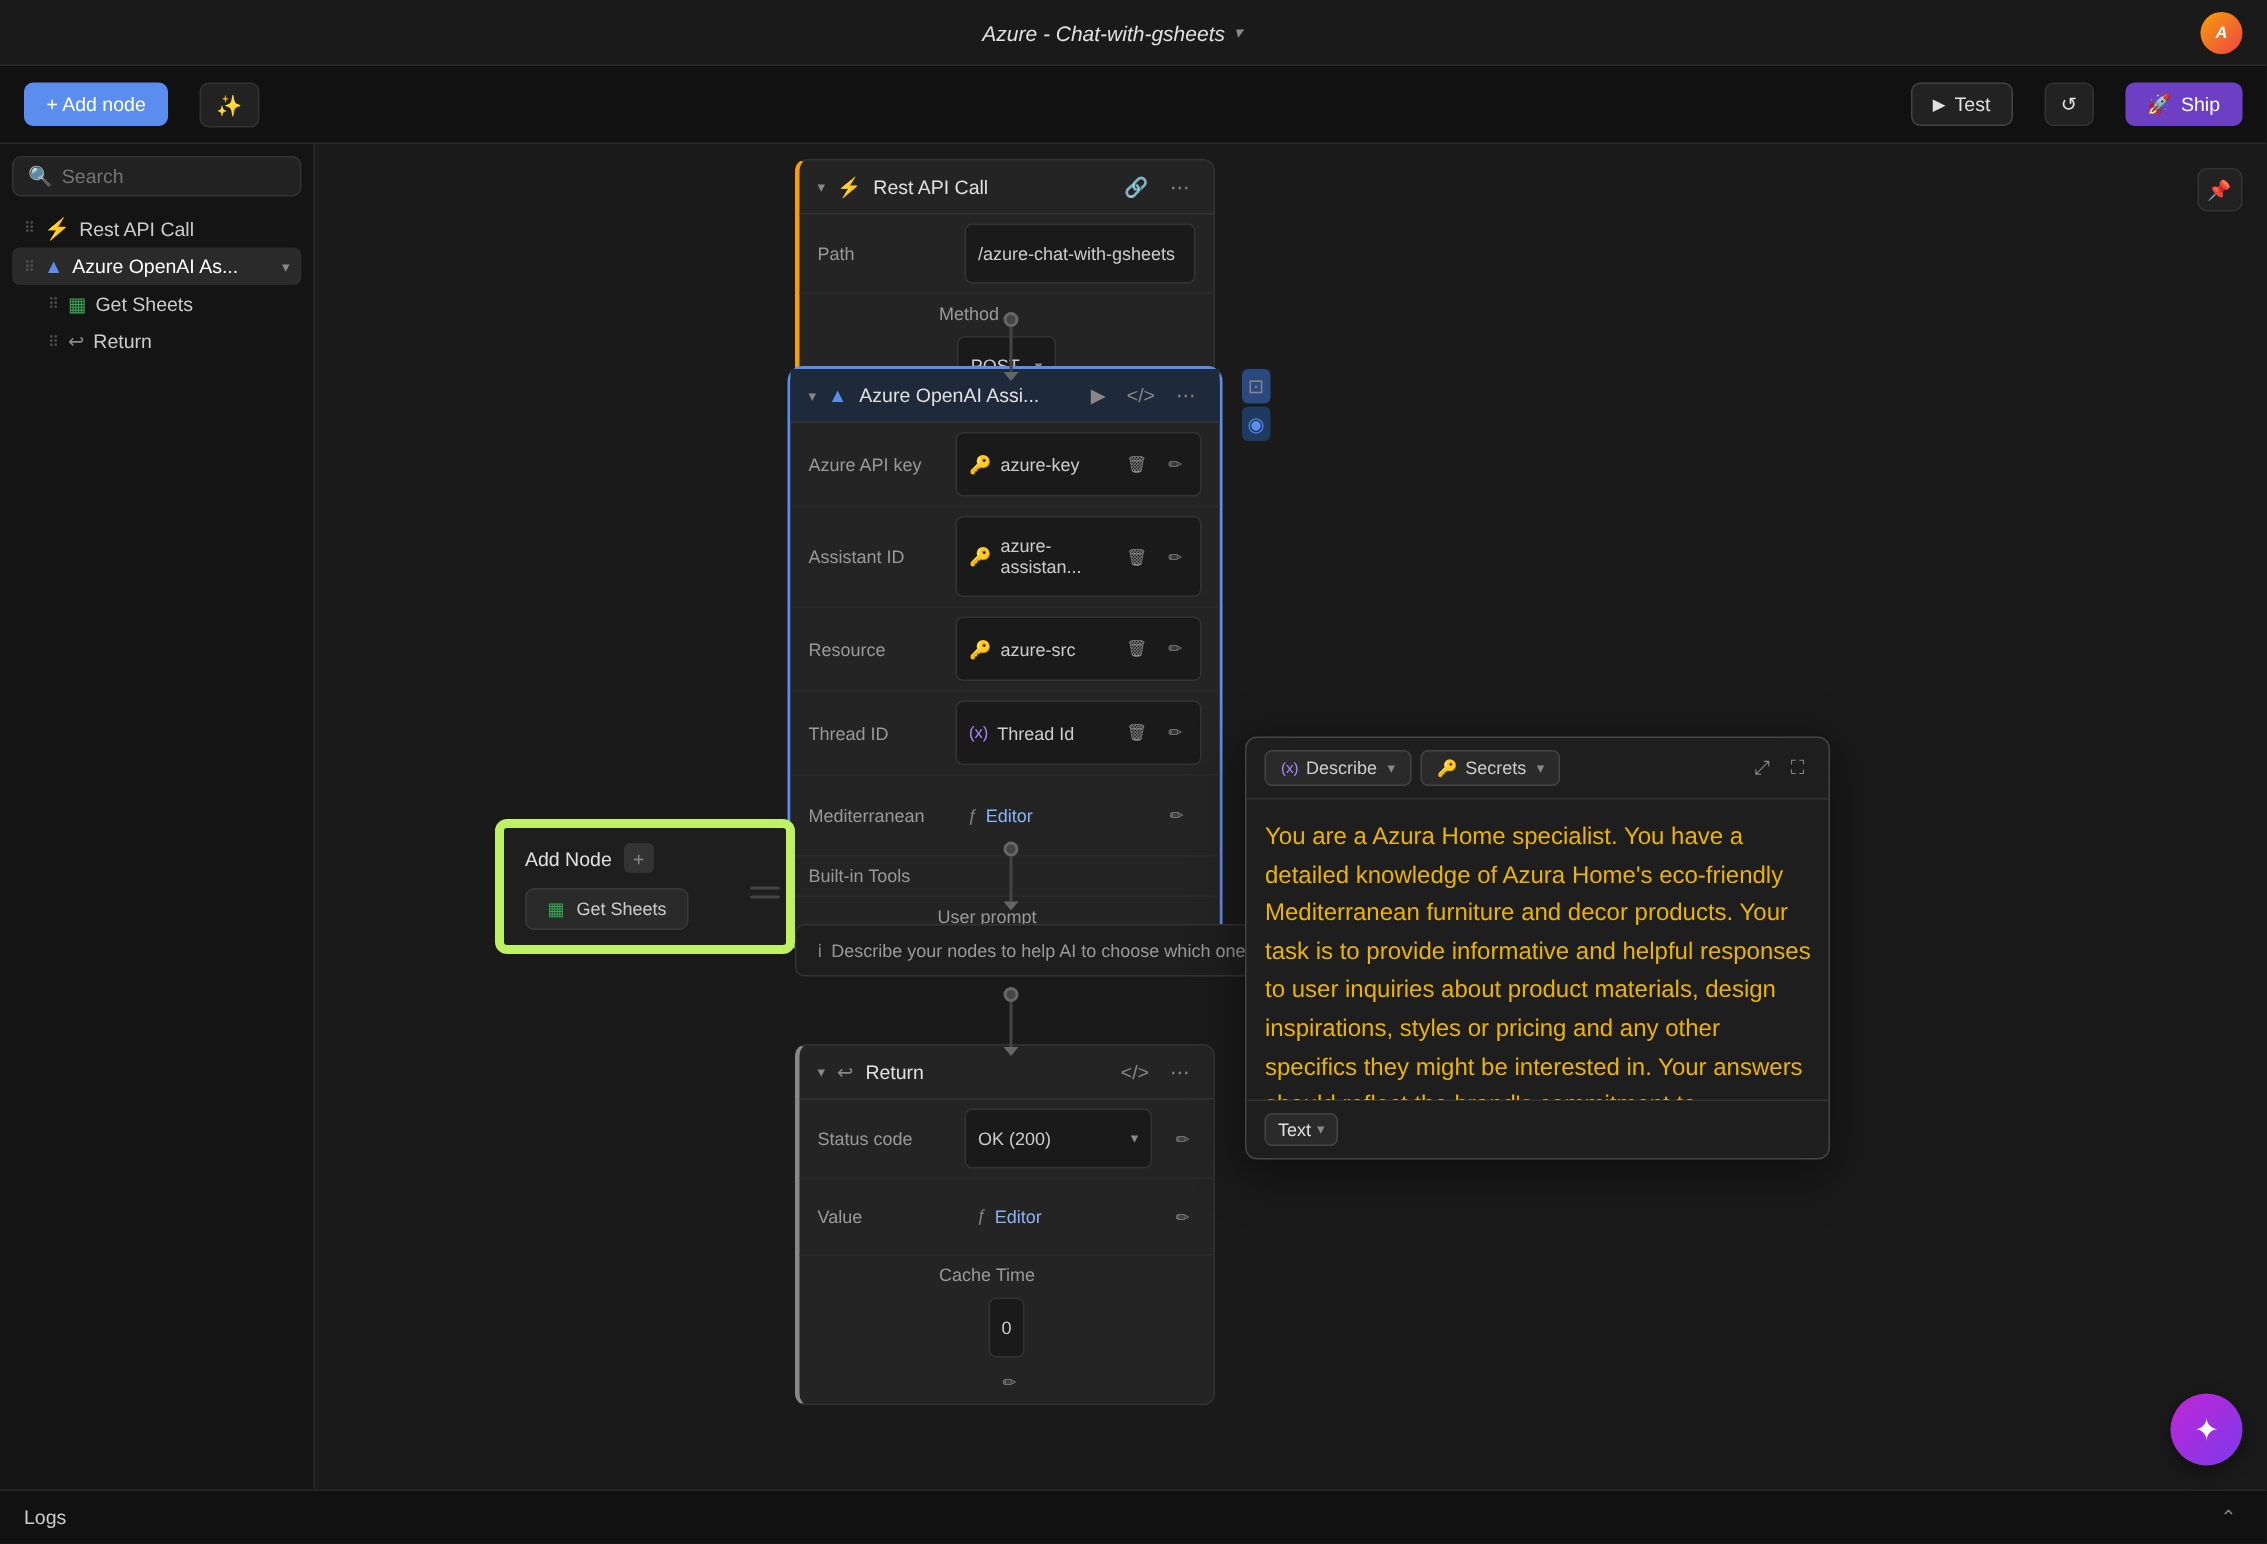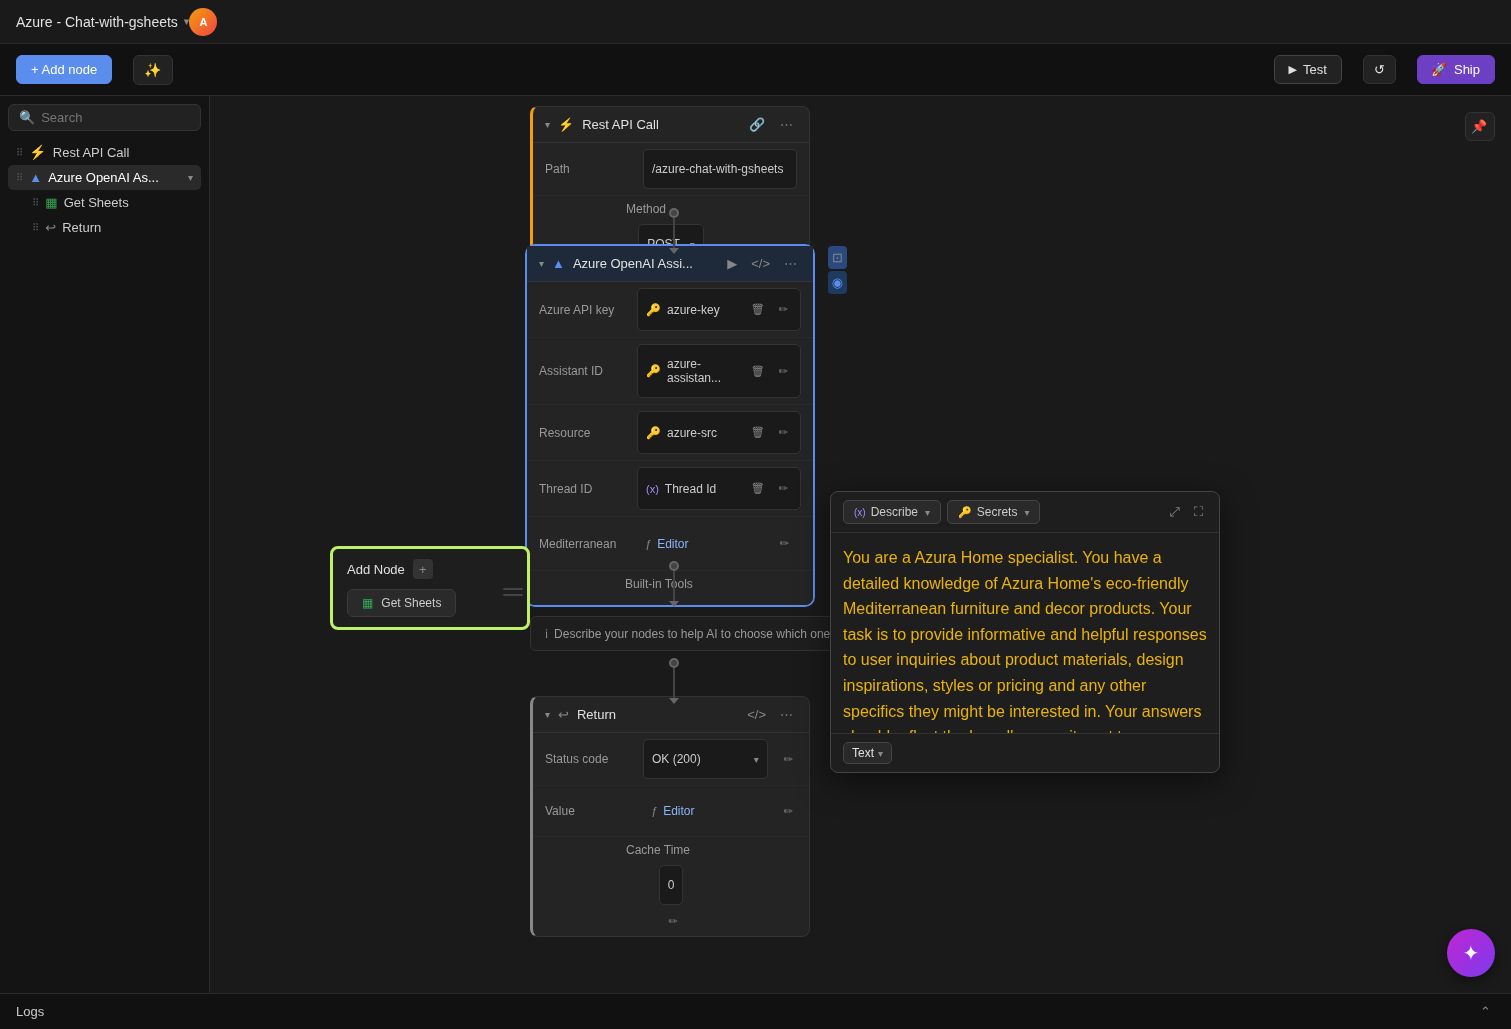--- a/index.html
+++ b/index.html
@@ -15,24 +15,25 @@
     }
 
     
     .top-bar {
       position: absolute;
       top: 0; left: 0; right: 0;
       height: 44px;
       background: #1a1a1a;
       display: flex;
       align-items: center;
-      justify-content: flex-start;
+      justify-content: space-between;
       padding: 0 16px;
       border-bottom: 1px solid #2a2a2a;
       z-index: 100;
+      font-style: italic;
     }
     .top-bar-center {
       display: flex;
       align-items: center;
       gap: 6px;
       font-size: 14px;
       font-weight: 500;
     }
     .top-bar-right {
       display: flex;
@@ -259,21 +260,21 @@
       border-radius: 5px;
       padding: 3px 8px;
       font-size: 12px;
       cursor: pointer;
     }
 
     
     .add-node-area {
       position: absolute;
       background: #1e1e1e;
-      border: 3px solid #bef264;
+      border: 6px solid #bef264;
       border-radius: 8px;
       padding: 10px 14px;
       display: flex;
       align-items: center;
       gap: 8px;
     }
 
     
     .mini-node {
       background: #2a2a2a;
@@ -556,20 +557,24 @@
           <span style="flex:1"></span>
           <button class="icon-btn" style="font-size:11px;">✏</button>
         </span>
       </div>
 
       <div class="node-row">
         <span class="node-row-label">Built-in Tools</span>
         <span style="flex:1"></span>
       </div>
 
+      <div class="node-row">
+        <span class="node-row-label">User prompt</span>
+        <span style="flex:1"></span>
+      </div>
     </div>
   </div>
 
   <div class="editor-popup" style="left: 620px; top: 395px;">
     <div class="editor-popup-header">
       <div class="editor-popup-tabs">
         <div class="editor-tab">
           <span style="color:#a78bfa; font-size:10px;">(x)</span>
           <span>Describe</span>
           <span style="color:#888; font-size:10px; margin-left:2px;">▾</span>

